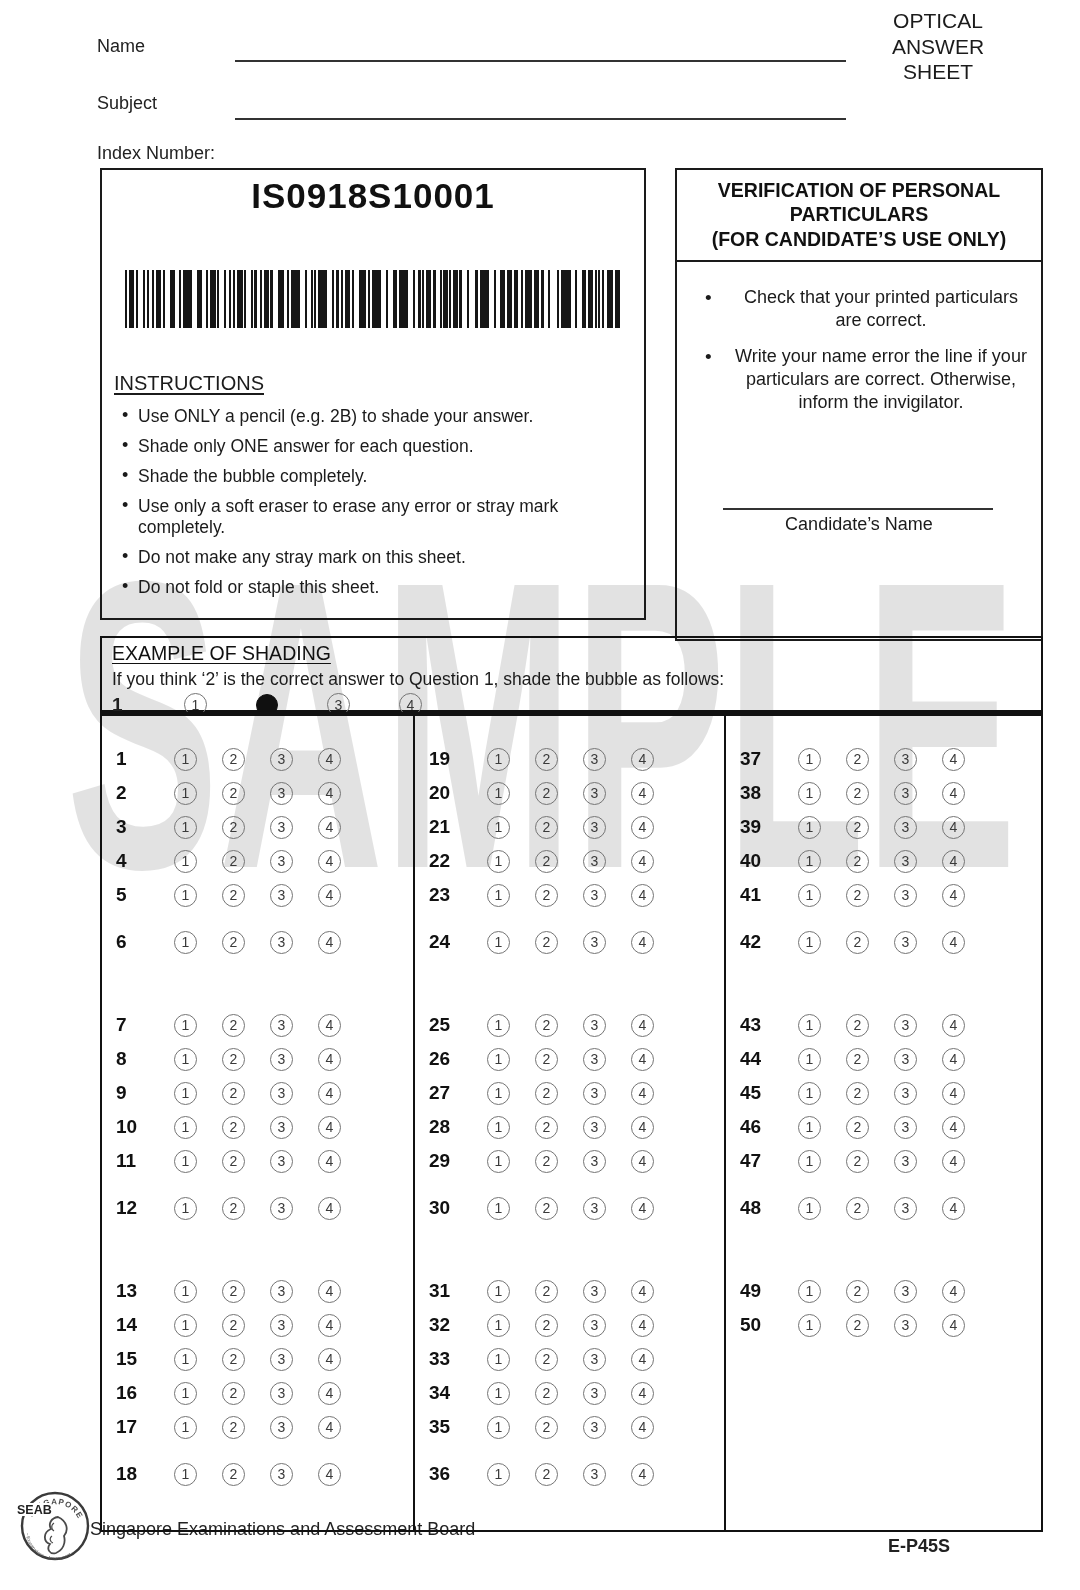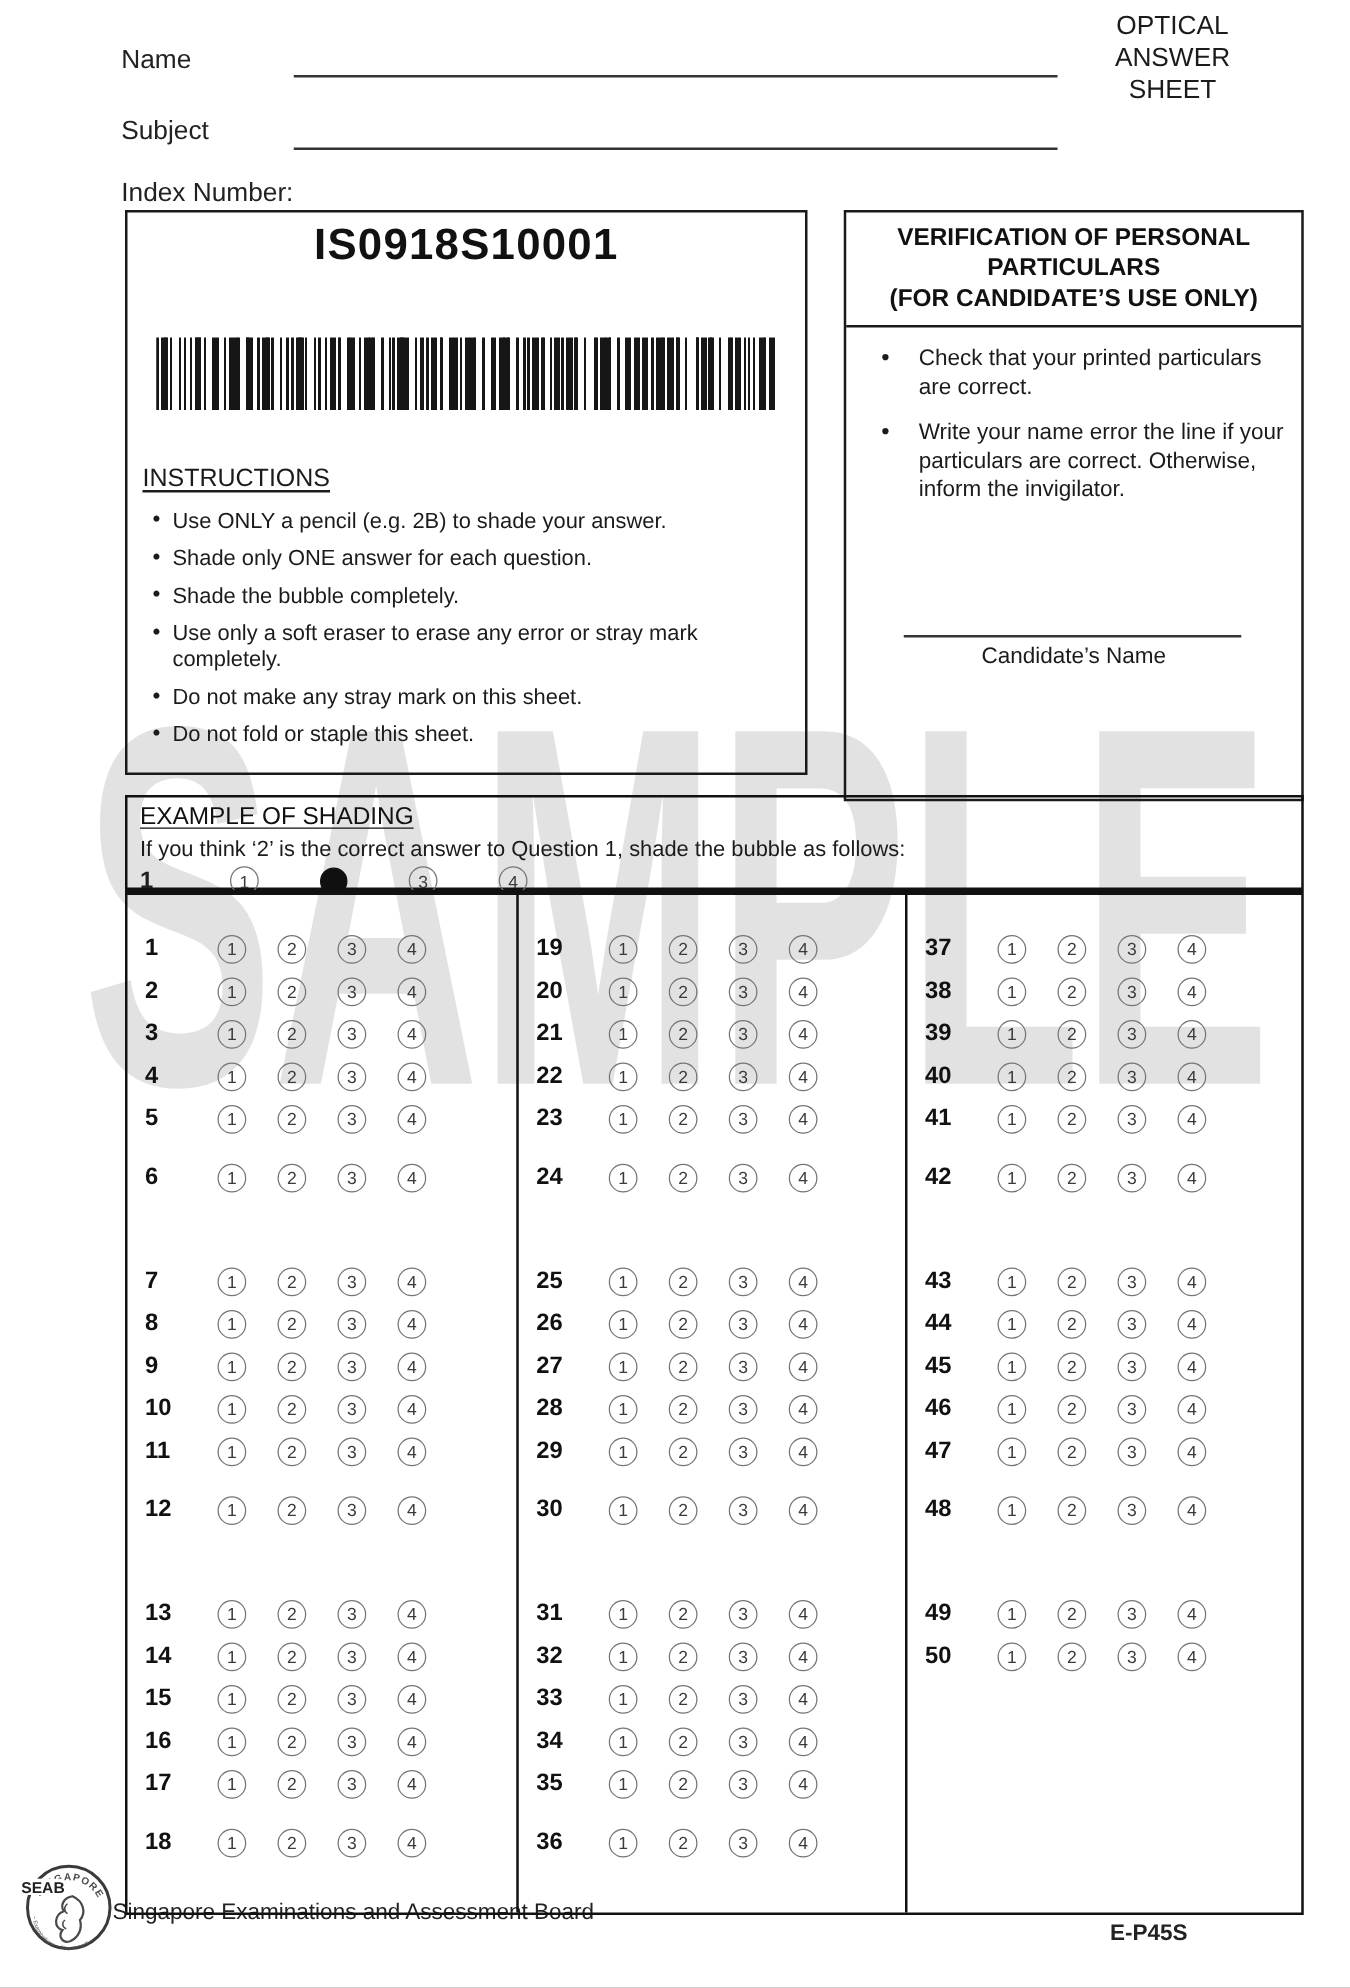--- a/index.html
+++ b/index.html
@@ -13,21 +13,21 @@
   
   .watermark {
     position:absolute; left:66px; top:520px; z-index:0;
     font-size:410px; font-weight:700; line-height:1; letter-spacing:-2px;
     color:rgba(0,0,0,0.115); white-space:nowrap;
     transform:scaleX(0.56); transform-origin:left top;
     user-select:none;
   }
 
   
-  .field-label { position:absolute; font-size:21px; color:#222;text-align:right; }
+  .field-label { position:absolute; font-size:18px; color:#222;text-align:right; }
   .write-line { position:absolute; border-bottom:2px solid #333; }
   .sheet-title {
     position:absolute; right:62px; top:8px; width:160px;
     text-align:center; font-size:21px; font-weight:500; color:#1b1b1b; line-height:1.22;
   }
 
   
   .index-box {
     position:absolute; left:100px; top:168px; width:546px; height:452px;
     border:2px solid #1a1a1a; background:transparent;
@@ -53,21 +53,21 @@
 
   
   .verify-box {
     position:absolute; left:675px; top:168px; width:368px; height:473px;
     border:2px solid #1a1a1a;
   }
   .verify-head {
     border-bottom:2px solid #1a1a1a; padding:8px 6px 9px 6px;
     text-align:center; font-weight:700; font-size:19.5px; line-height:1.25; color:#111;
   }
-  .verify-list { list-style:none; padding:13px 14px 0 14px; }
+  .verify-list { list-style:none; padding:24px 14px 0 14px;text-align:center; }
   .verify-list li {
     position:relative; padding-left:44px; font-size:18px; line-height:23px;
     margin-bottom:13px; color:#1b1b1b;
   }
   .verify-list li::before { content:"•"; position:absolute; left:14px; top:0; font-size:19px; }
   .candidate-line { position:absolute; left:46px; right:48px; top:338px; border-bottom:2px solid #333; }
   .candidate-line-label { position:absolute; left:0; right:0; top:344px; text-align:center; font-size:18px; color:#1b1b1b; }
 
   
   .example-box {

